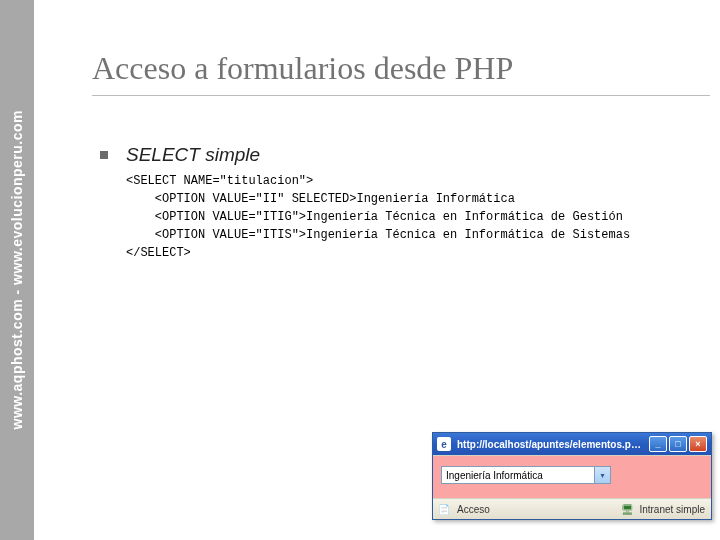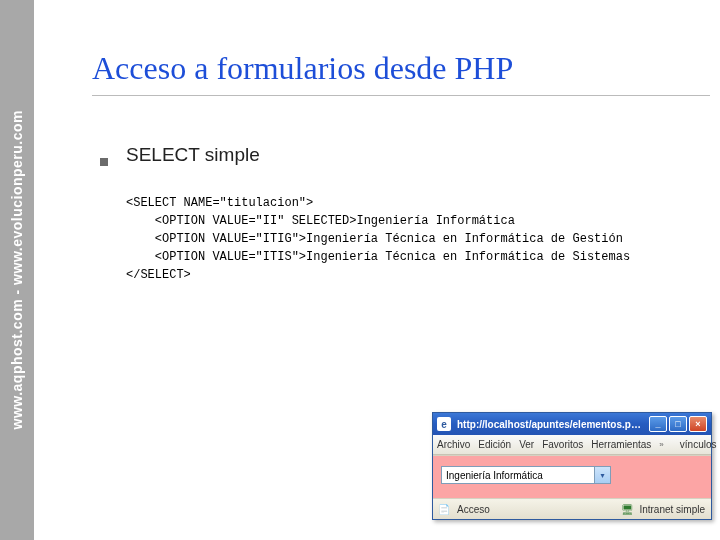--- a/index.html
+++ b/index.html
@@ -38,30 +38,31 @@
     left: 34px;
     top: 0;
     right: 0;
     bottom: 0;
     padding: 50px 10px 0 58px;
   }
   .title {
     font-family: "Times New Roman", Times, serif;
     font-size: 32px;
     font-weight: 400;
-    color: #1d4ed8;
+    color: #737373;
     border-bottom: 1px solid #bbb;
     padding-bottom: 8px;
     margin-bottom: 48px;
   }
   .bullet-row {
     display: flex;
-    align-items: flex-end;
-    margin-bottom: 28px;
+    align-items: center;
+    margin-bottom: 6px;
     margin-left: 8px;
+    font-style: italic;
   }
   .bullet {
     width: 8px;
     height: 8px;
     background: #6b6b6b;
     margin-right: 18px;
     flex-shrink: 0;
   }
   .bullet-label {
     font-size: 19px;
@@ -223,31 +224,20 @@
 </div>
 
 <div class="browser-window">
   <div class="titlebar">
     <div class="titlebar-icon">e</div>
     <div class="titlebar-text">http://localhost/apuntes/elementos.php - Micros...</div>
     <div class="titlebar-btn min">_</div>
     <div class="titlebar-btn max">□</div>
     <div class="titlebar-btn close">×</div>
   </div>
-  <div class="menubar">
-    <span>Archivo</span>
-    <span>Edición</span>
-    <span>Ver</span>
-    <span>Favoritos</span>
-    <span>Herramientas</span>
-    <span class="chev">»</span>
-    <span class="spacer"></span>
-    <span>vínculos</span>
-
-  </div>
   <div class="page-area">
     <div class="select-box">
       <span>Ingeniería Informática</span>
       <div class="select-arrow">▾</div>
     </div>
   </div>
   <div class="statusbar">
     <span class="status-icon">📄</span>
     <span>Acceso</span>
     <span class="status-spacer"></span>

